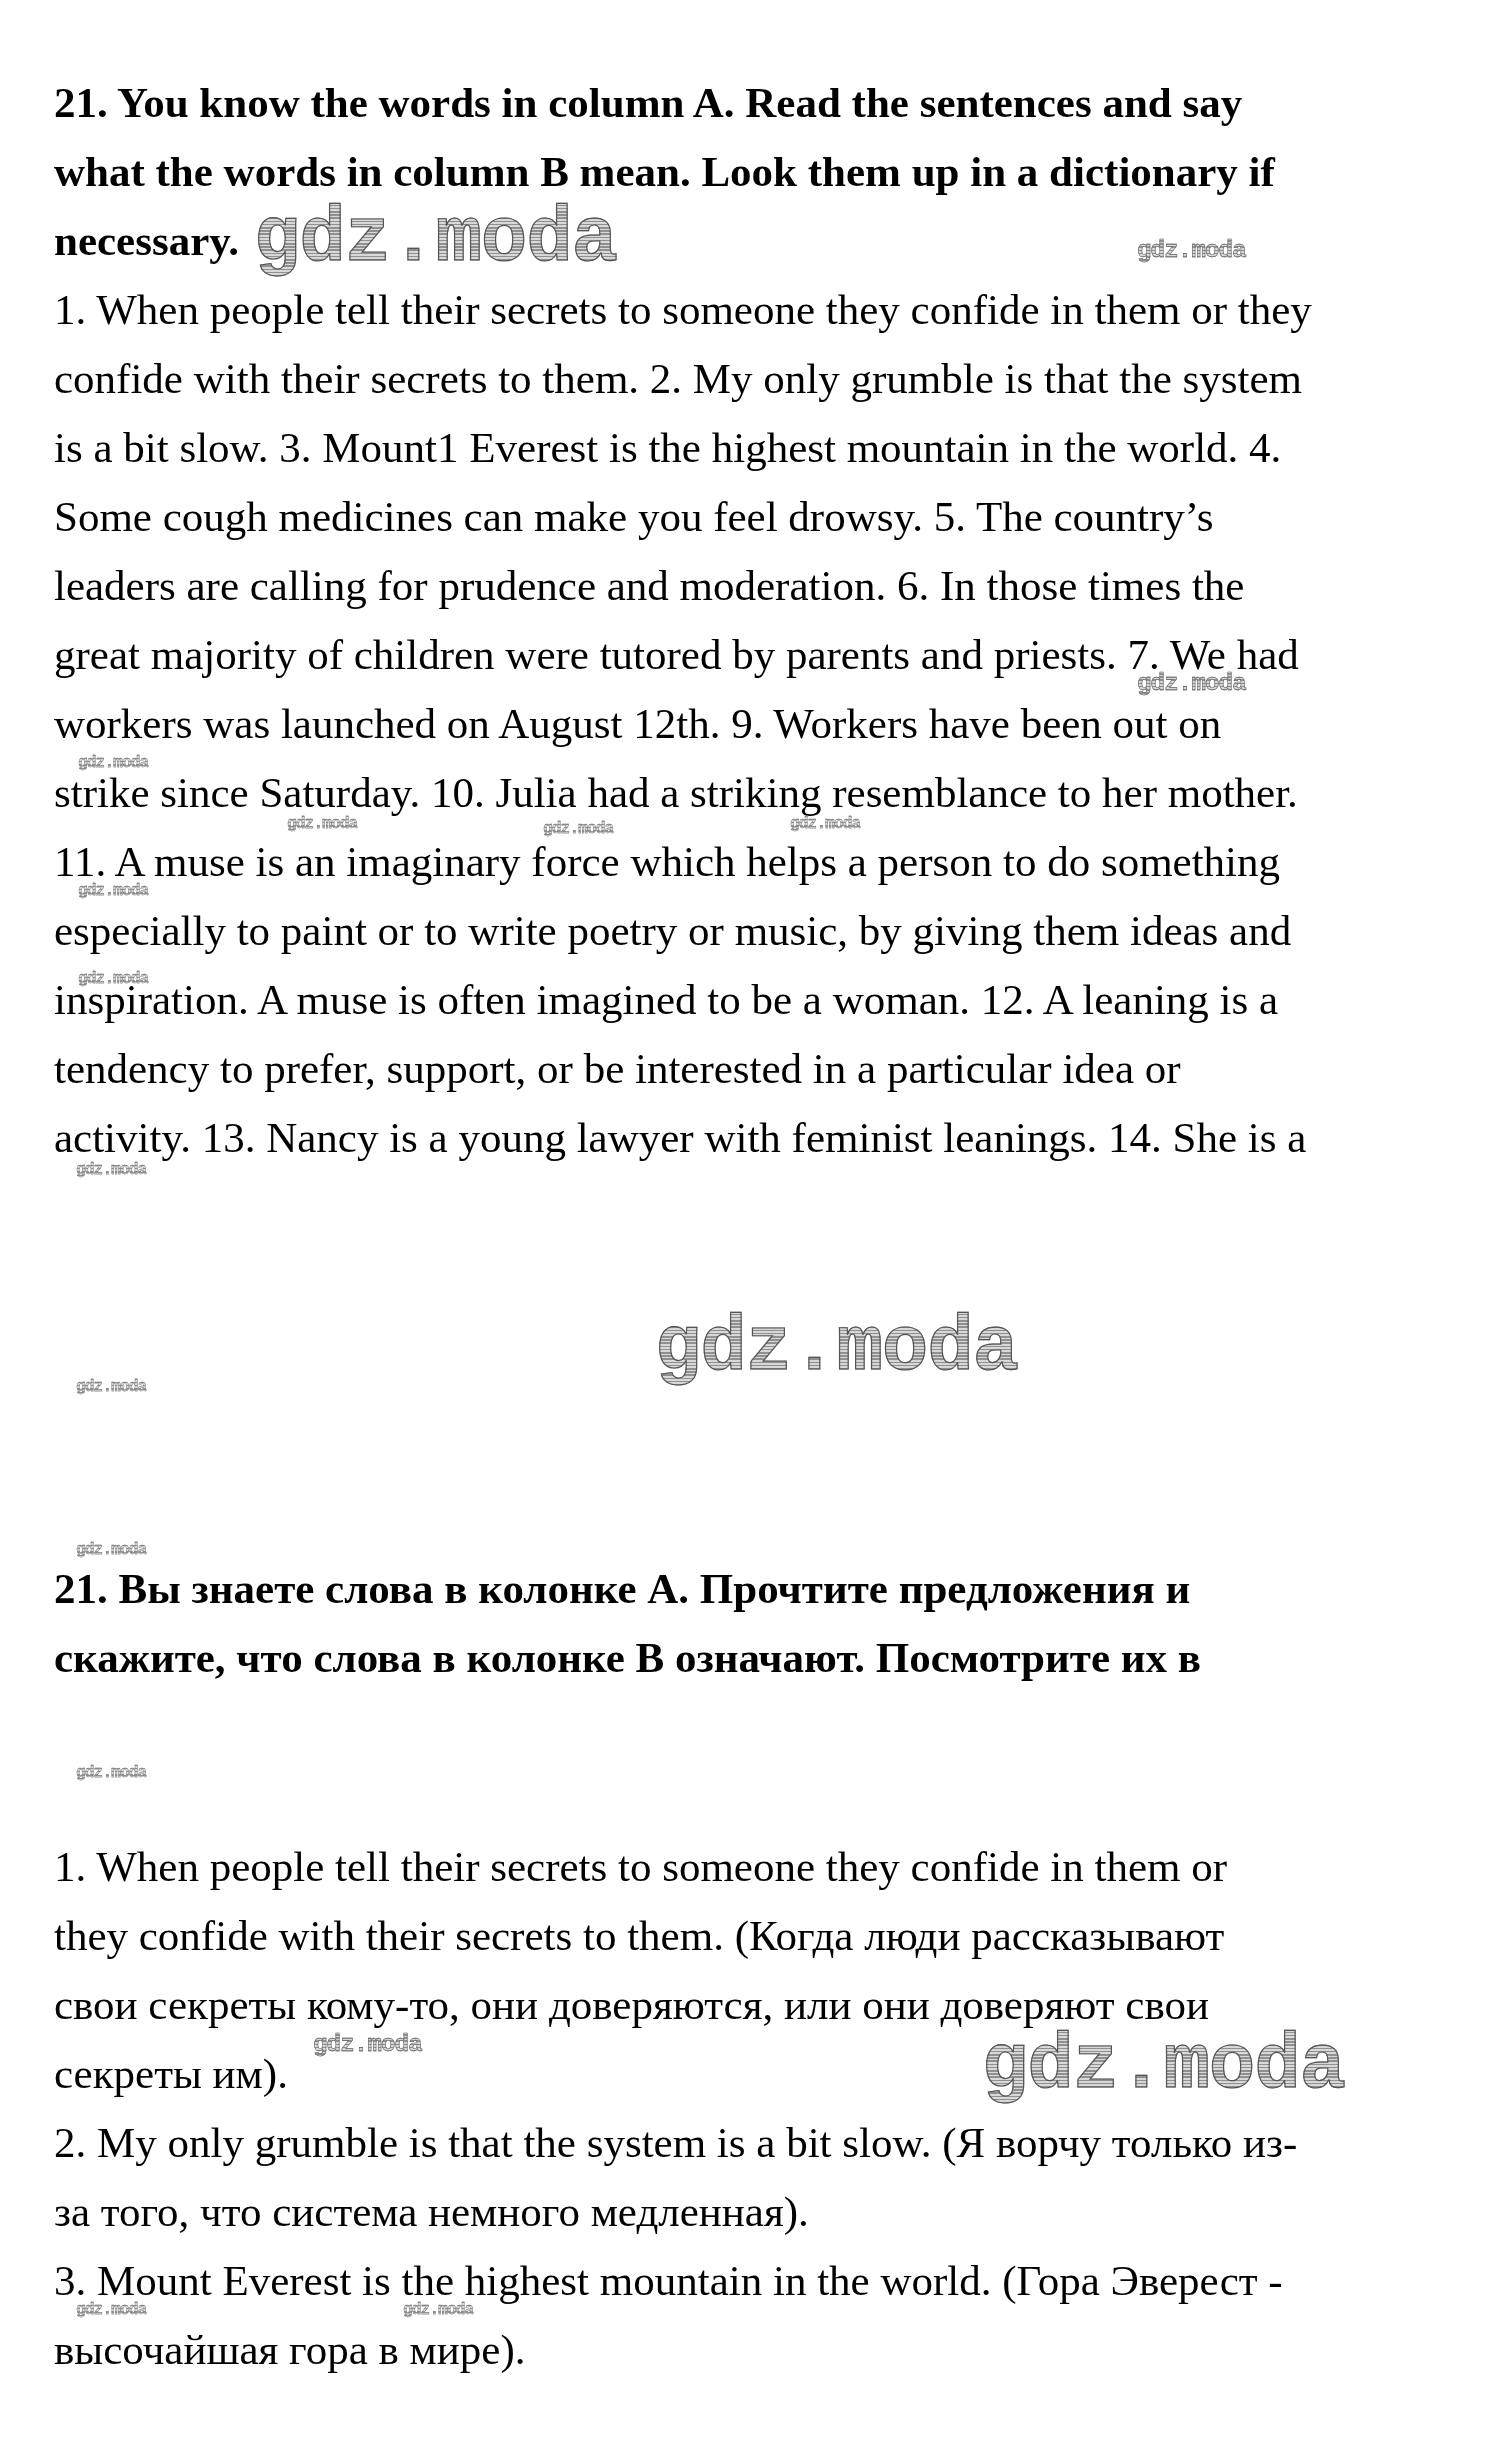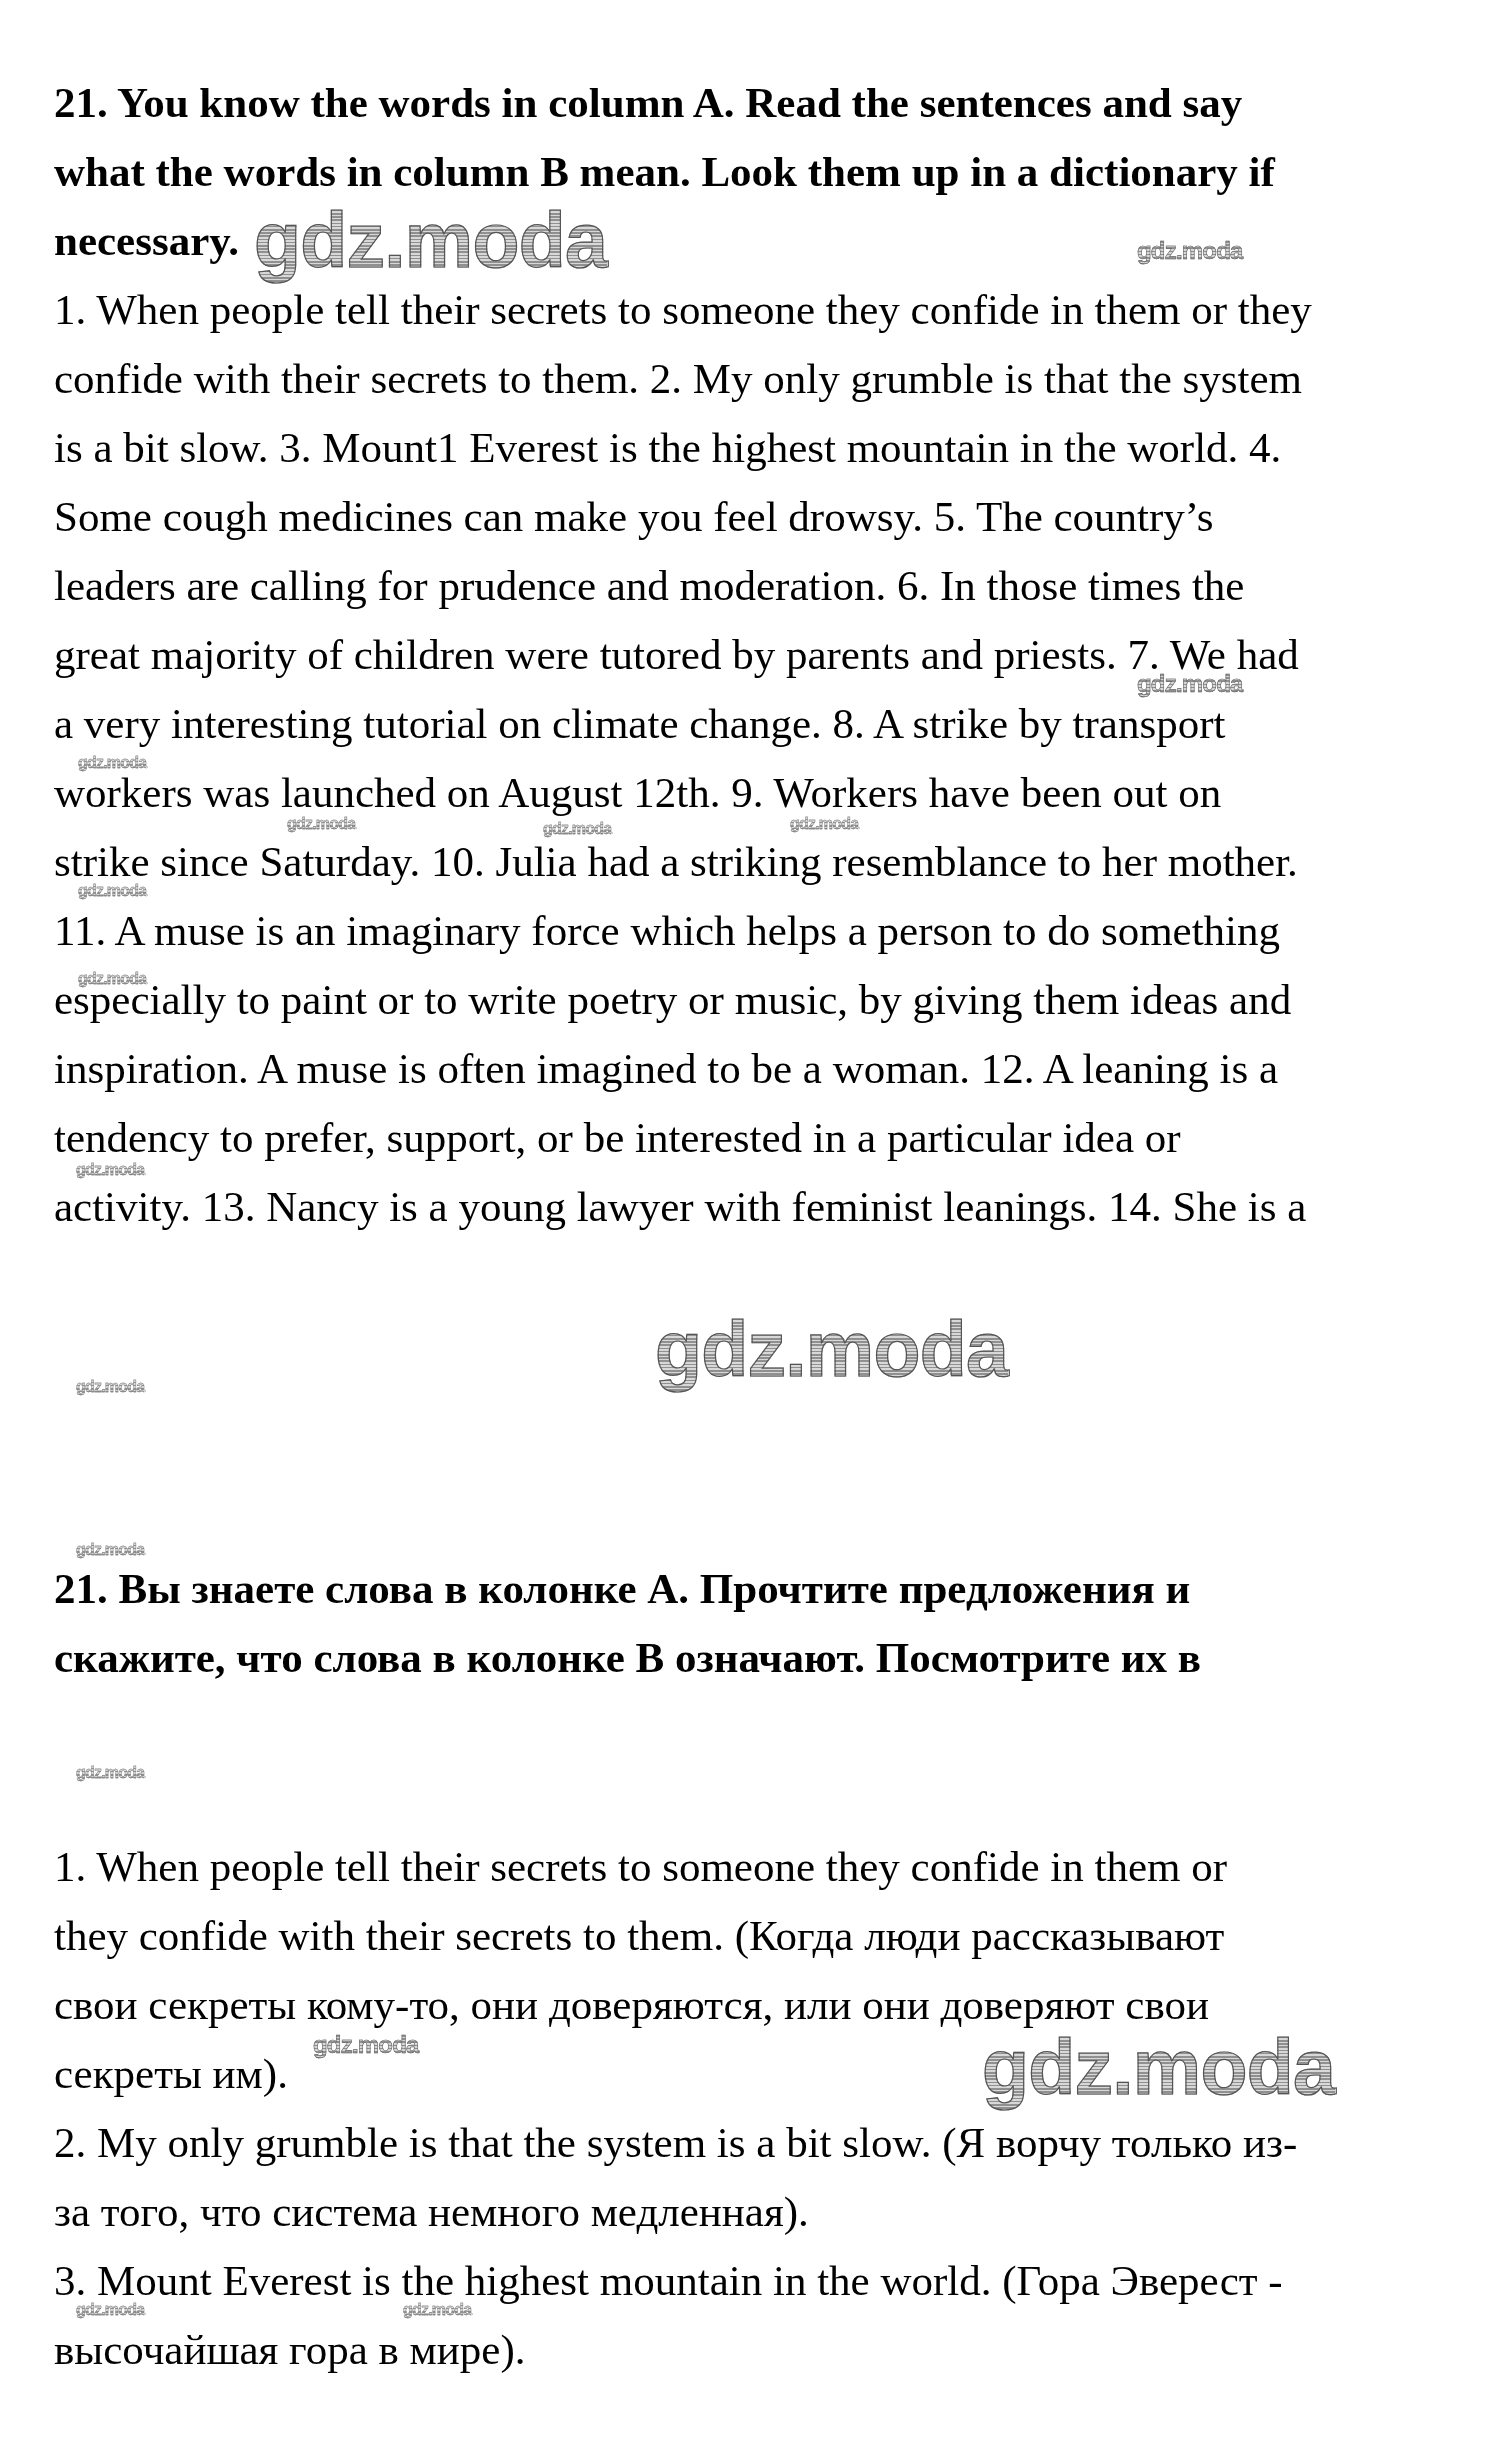--- a/index.html
+++ b/index.html
@@ -40,21 +40,21 @@
       white-space: nowrap;
     }
     .answer-item {
       display: block;
     }
     .answer-item .line { white-space: nowrap; }
 
     
     .wm {
       position: absolute;
-      font-family: Liberation Sans, sans-serif;
+      font-family: Liberation Mono, monospace;
       font-weight: bold;
       color: #a8a8a8;
       letter-spacing: -0.8px;
       -webkit-text-stroke: 1.2px #555555;
       white-space: nowrap;
       pointer-events: none;
       background: repeating-linear-gradient(0deg, #909090 0px, #909090 1.6px, #d8d8d8 1.6px, #d8d8d8 3.2px);
       -webkit-background-clip: text;
       background-clip: text;
       -webkit-text-fill-color: transparent;
@@ -74,21 +74,20 @@
     <span class="line">necessary.</span>
   </div>
 
   <div class="block task-en-body">
     <span class="line">1. When people tell their secrets to someone they confide in them or they</span>
     <span class="line">confide with their secrets to them. 2. My only grumble is that the system</span>
     <span class="line">is a bit slow. 3. Mount1 Everest is the highest mountain in the world. 4.</span>
     <span class="line">Some cough medicines can make you feel drowsy. 5. The country’s</span>
     <span class="line">leaders are calling for prudence and moderation. 6. In those times the</span>
     <span class="line">great majority of children were tutored by parents and priests. 7. We had</span>
-    <span class="line">a very interesting tutorial on climate change. 8. A strike by transport</span>
     <span class="line">workers was launched on August 12th. 9. Workers have been out on</span>
     <span class="line">strike since Saturday. 10. Julia had a striking resemblance to her mother.</span>
     <span class="line">11. A muse is an imaginary force which helps a person to do something</span>
     <span class="line">especially to paint or to write poetry or music, by giving them ideas and</span>
     <span class="line">inspiration. A muse is often imagined to be a woman. 12. A leaning is a</span>
     <span class="line">tendency to prefer, support, or be interested in a particular idea or</span>
     <span class="line">activity. 13. Nancy is a young lawyer with feminist leanings. 14. She is a</span>
   </div>
 
   <div class="block heading task-ru-heading">

